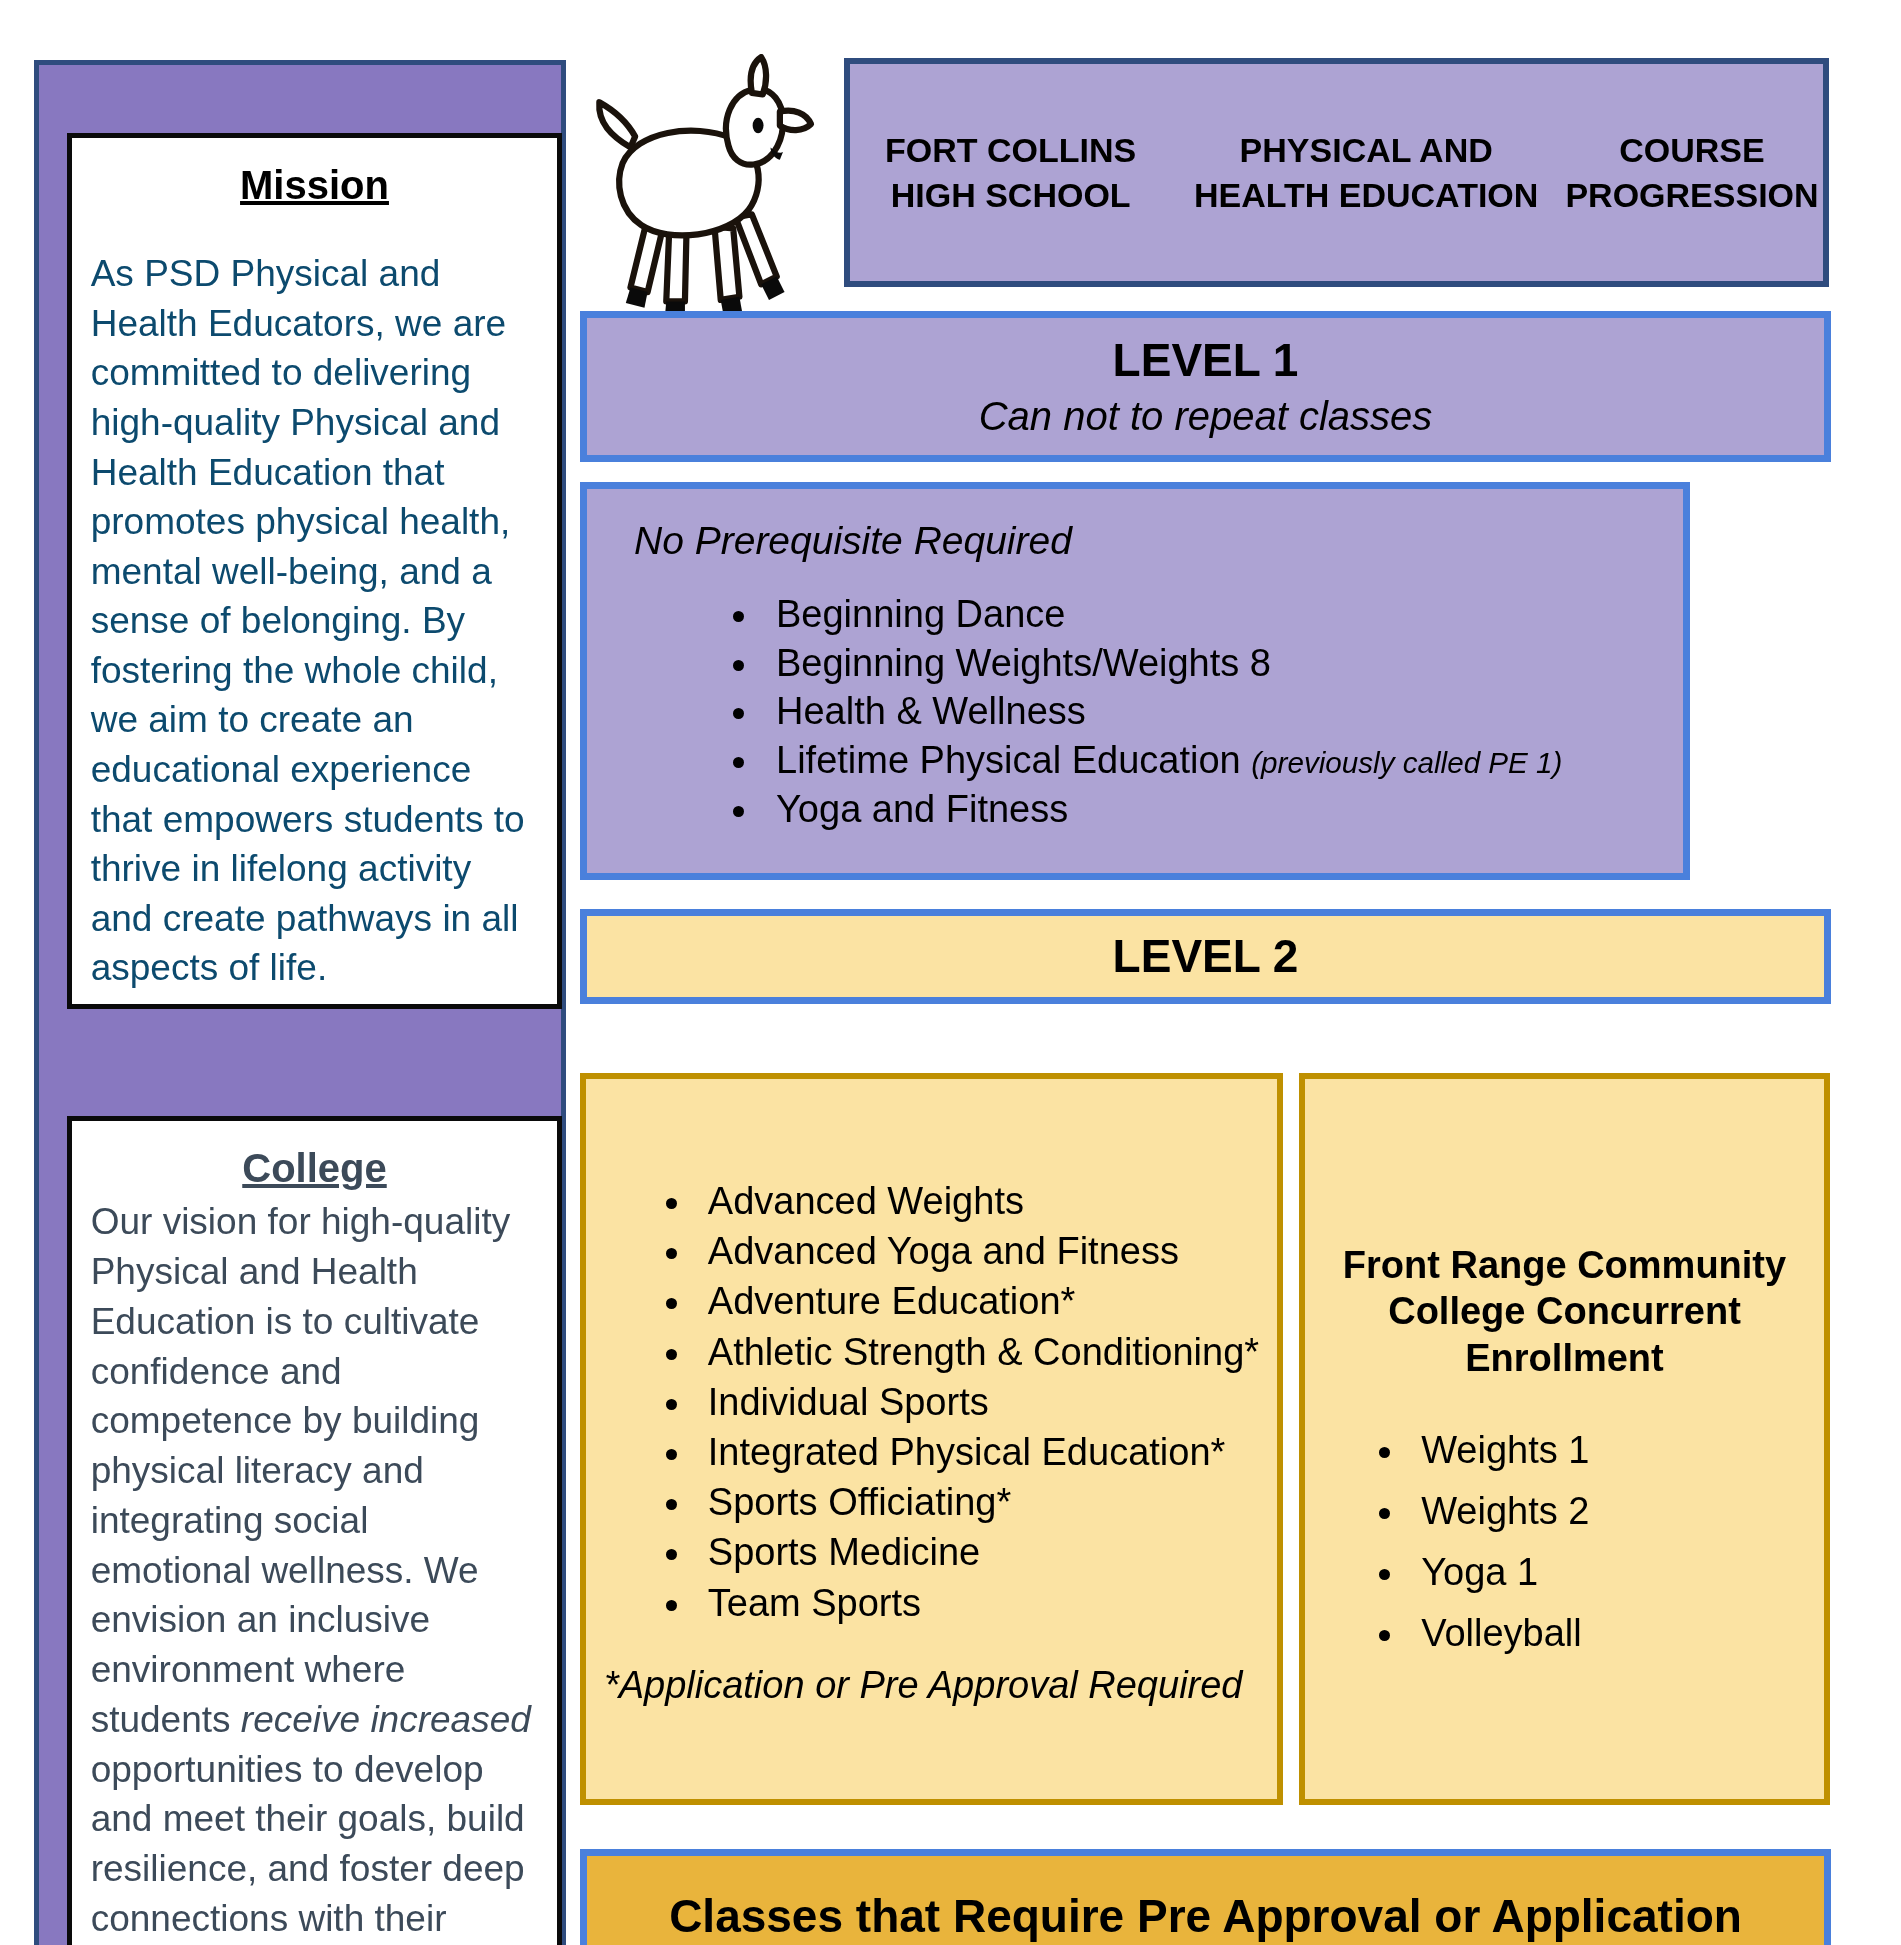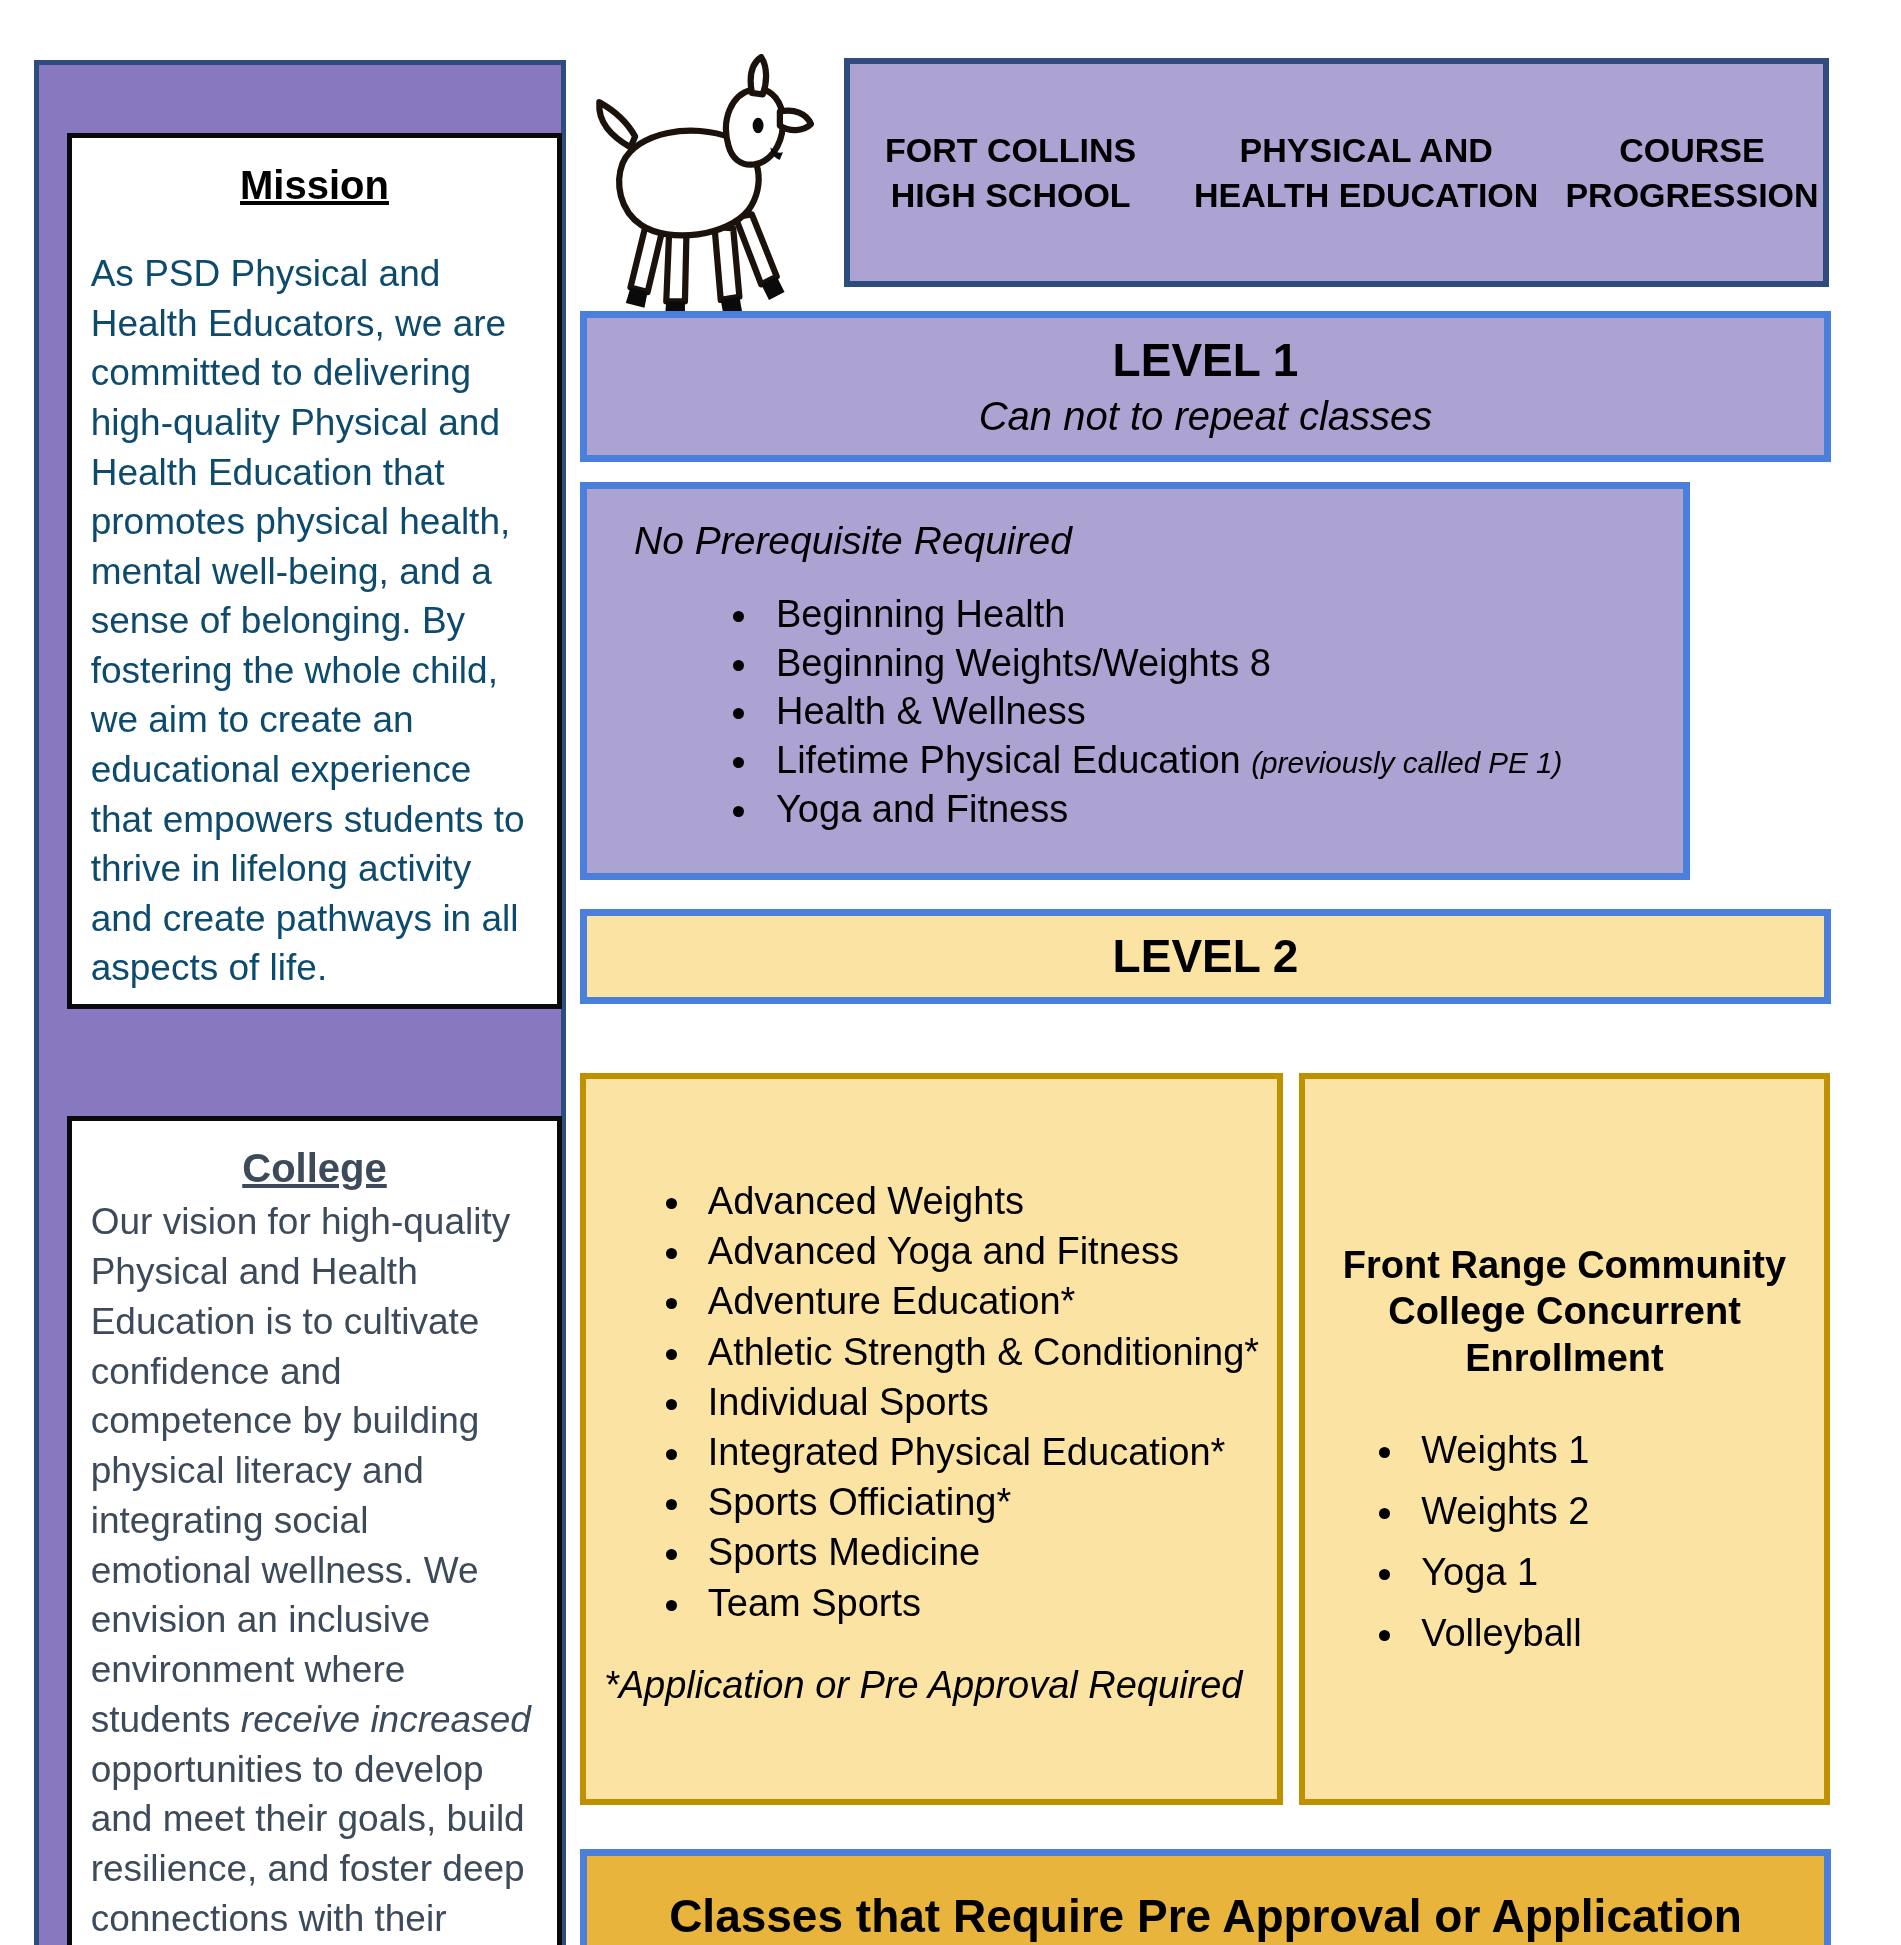--- a/index.html
+++ b/index.html
@@ -135,21 +135,21 @@
 </header>
 
 <div class="abs banner banner-purple level1">
   <div class="big-title">LEVEL 1</div>
   <div class="sub-title">Can not to repeat classes</div>
 </div>
 
 <div class="abs noprereq">
   <div class="intro">No Prerequisite Required</div>
   <ul>
-    <li>Beginning Health</li>
+    <li>Beginning Dance</li>
     <li>Beginning Weights/Weights 8</li>
     <li>Health &amp; Wellness</li>
     <li><span>Lifetime Physical Education</span> <span class="small-note">(previously called PE 1)</span></li>
     <li>Yoga and Fitness</li>
   </ul>
 </div>
 
 <div class="abs banner banner-yellow level2">
   <div class="big-title">LEVEL 2</div>
 </div>

